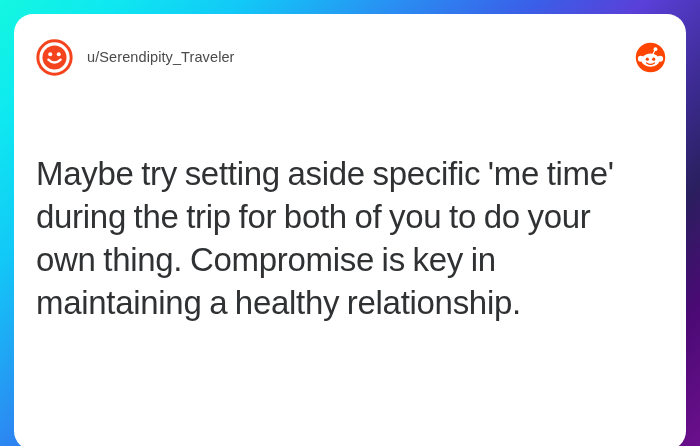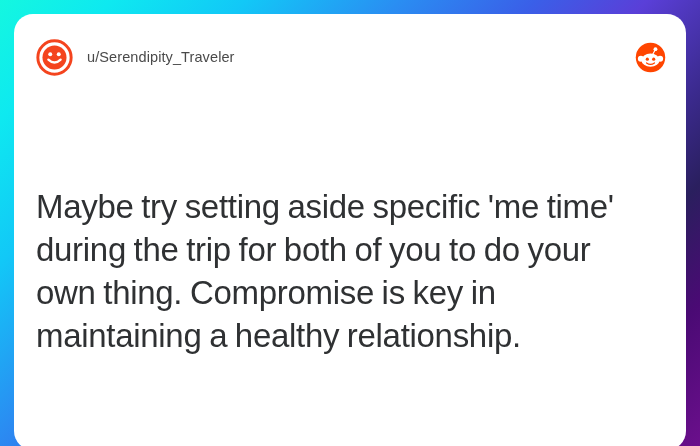--- a/index.html
+++ b/index.html
@@ -89,21 +89,20 @@
     flex: 0 0 31px;
     display: block;
   }
 
   
   .card-body {
     position: absolute;
     left: 22px;
     right: 38px;
     top: 138px;
-    margin-top: 33px;
   }
 
   .body-text {
     margin: 0;
     font-family: "Liberation Sans", sans-serif;
     font-size: 33px;
     line-height: 43px;
     font-weight: 400;
     color: #2f3133;
     letter-spacing: -0.3px;

